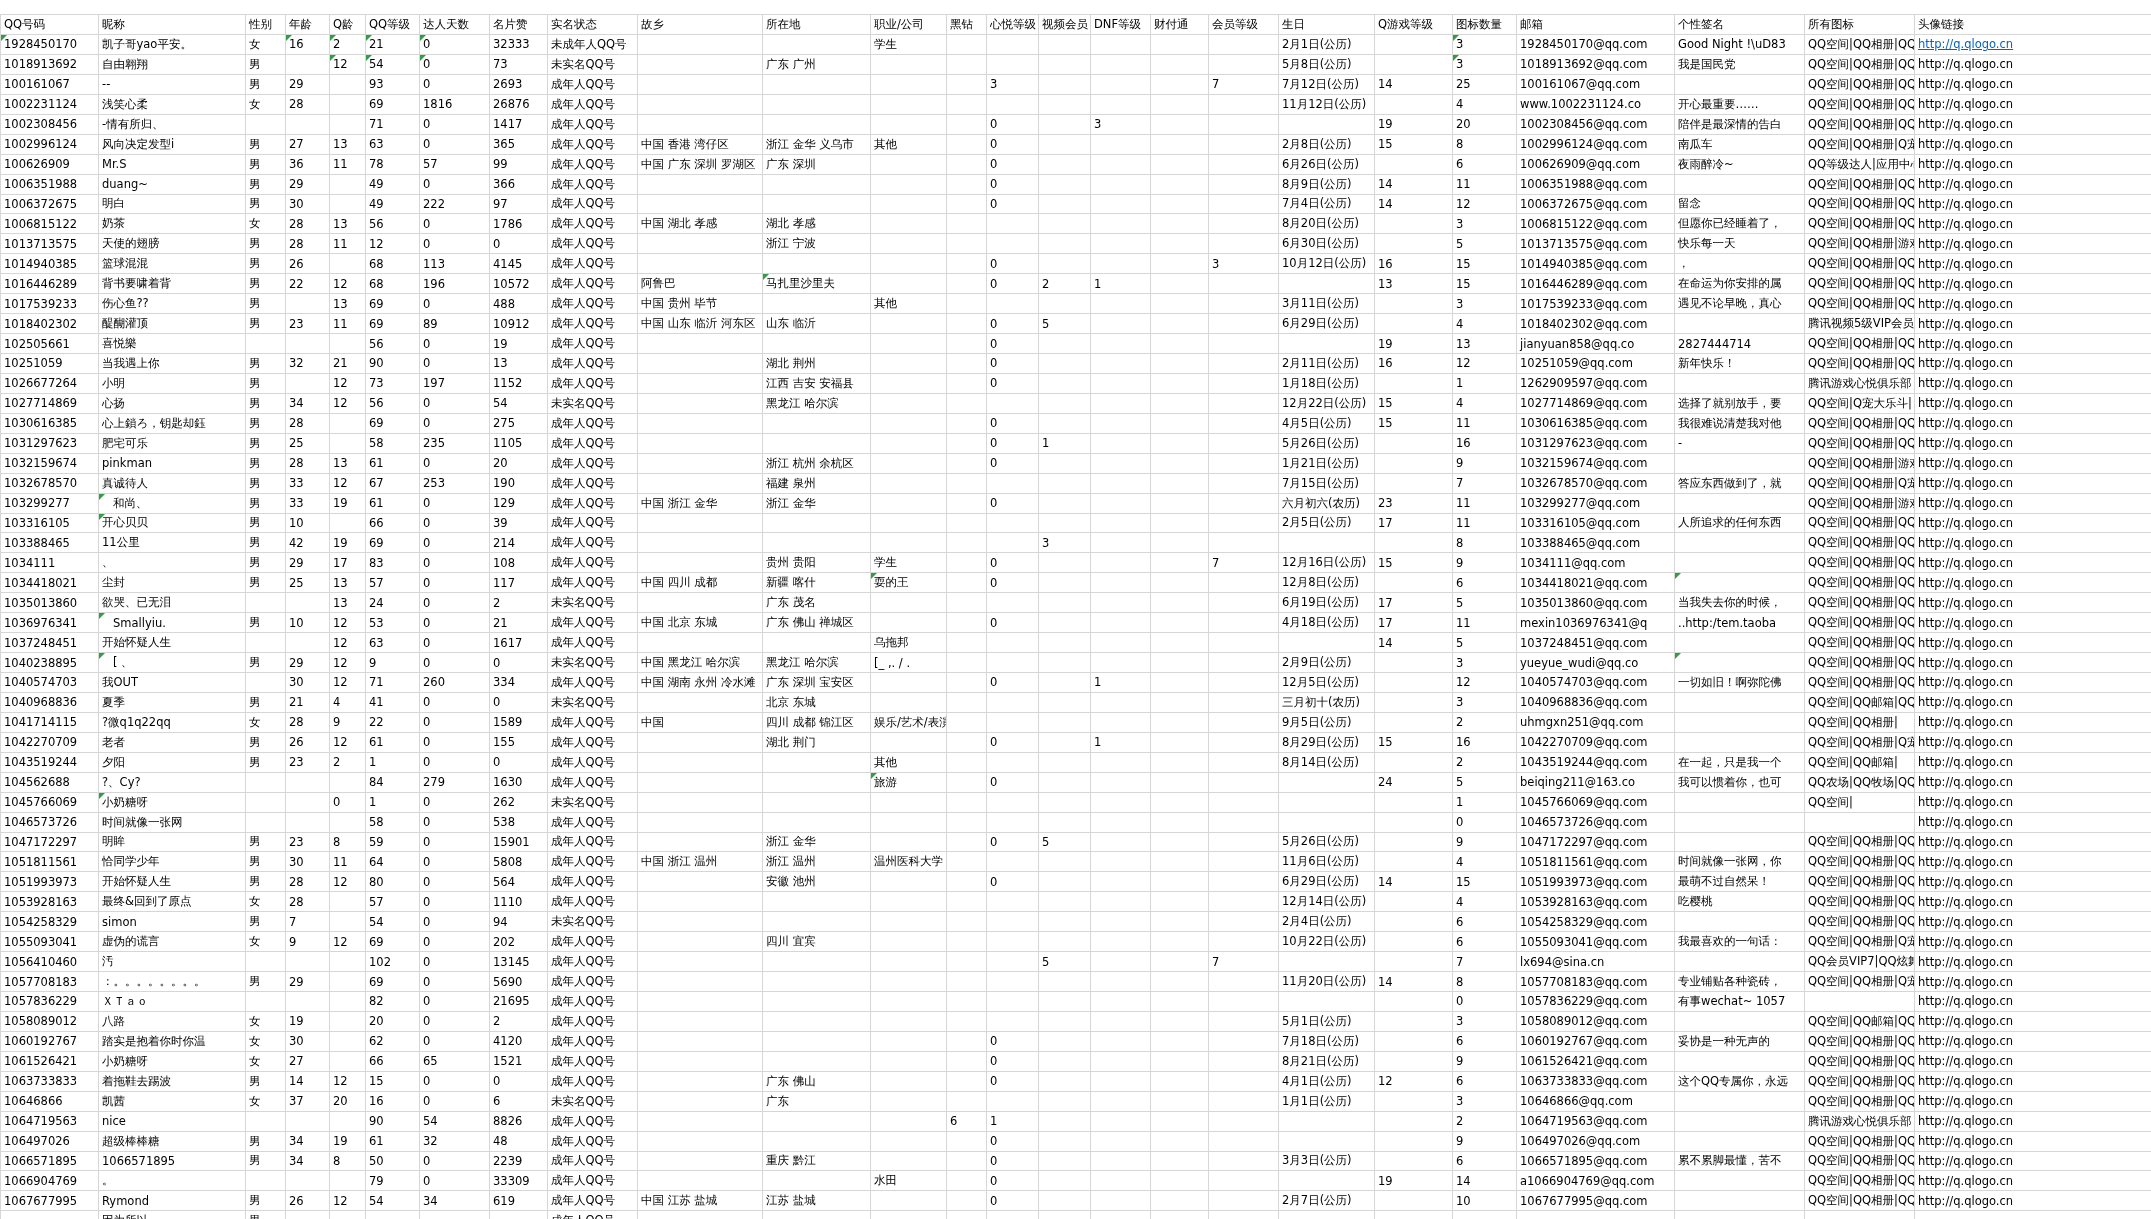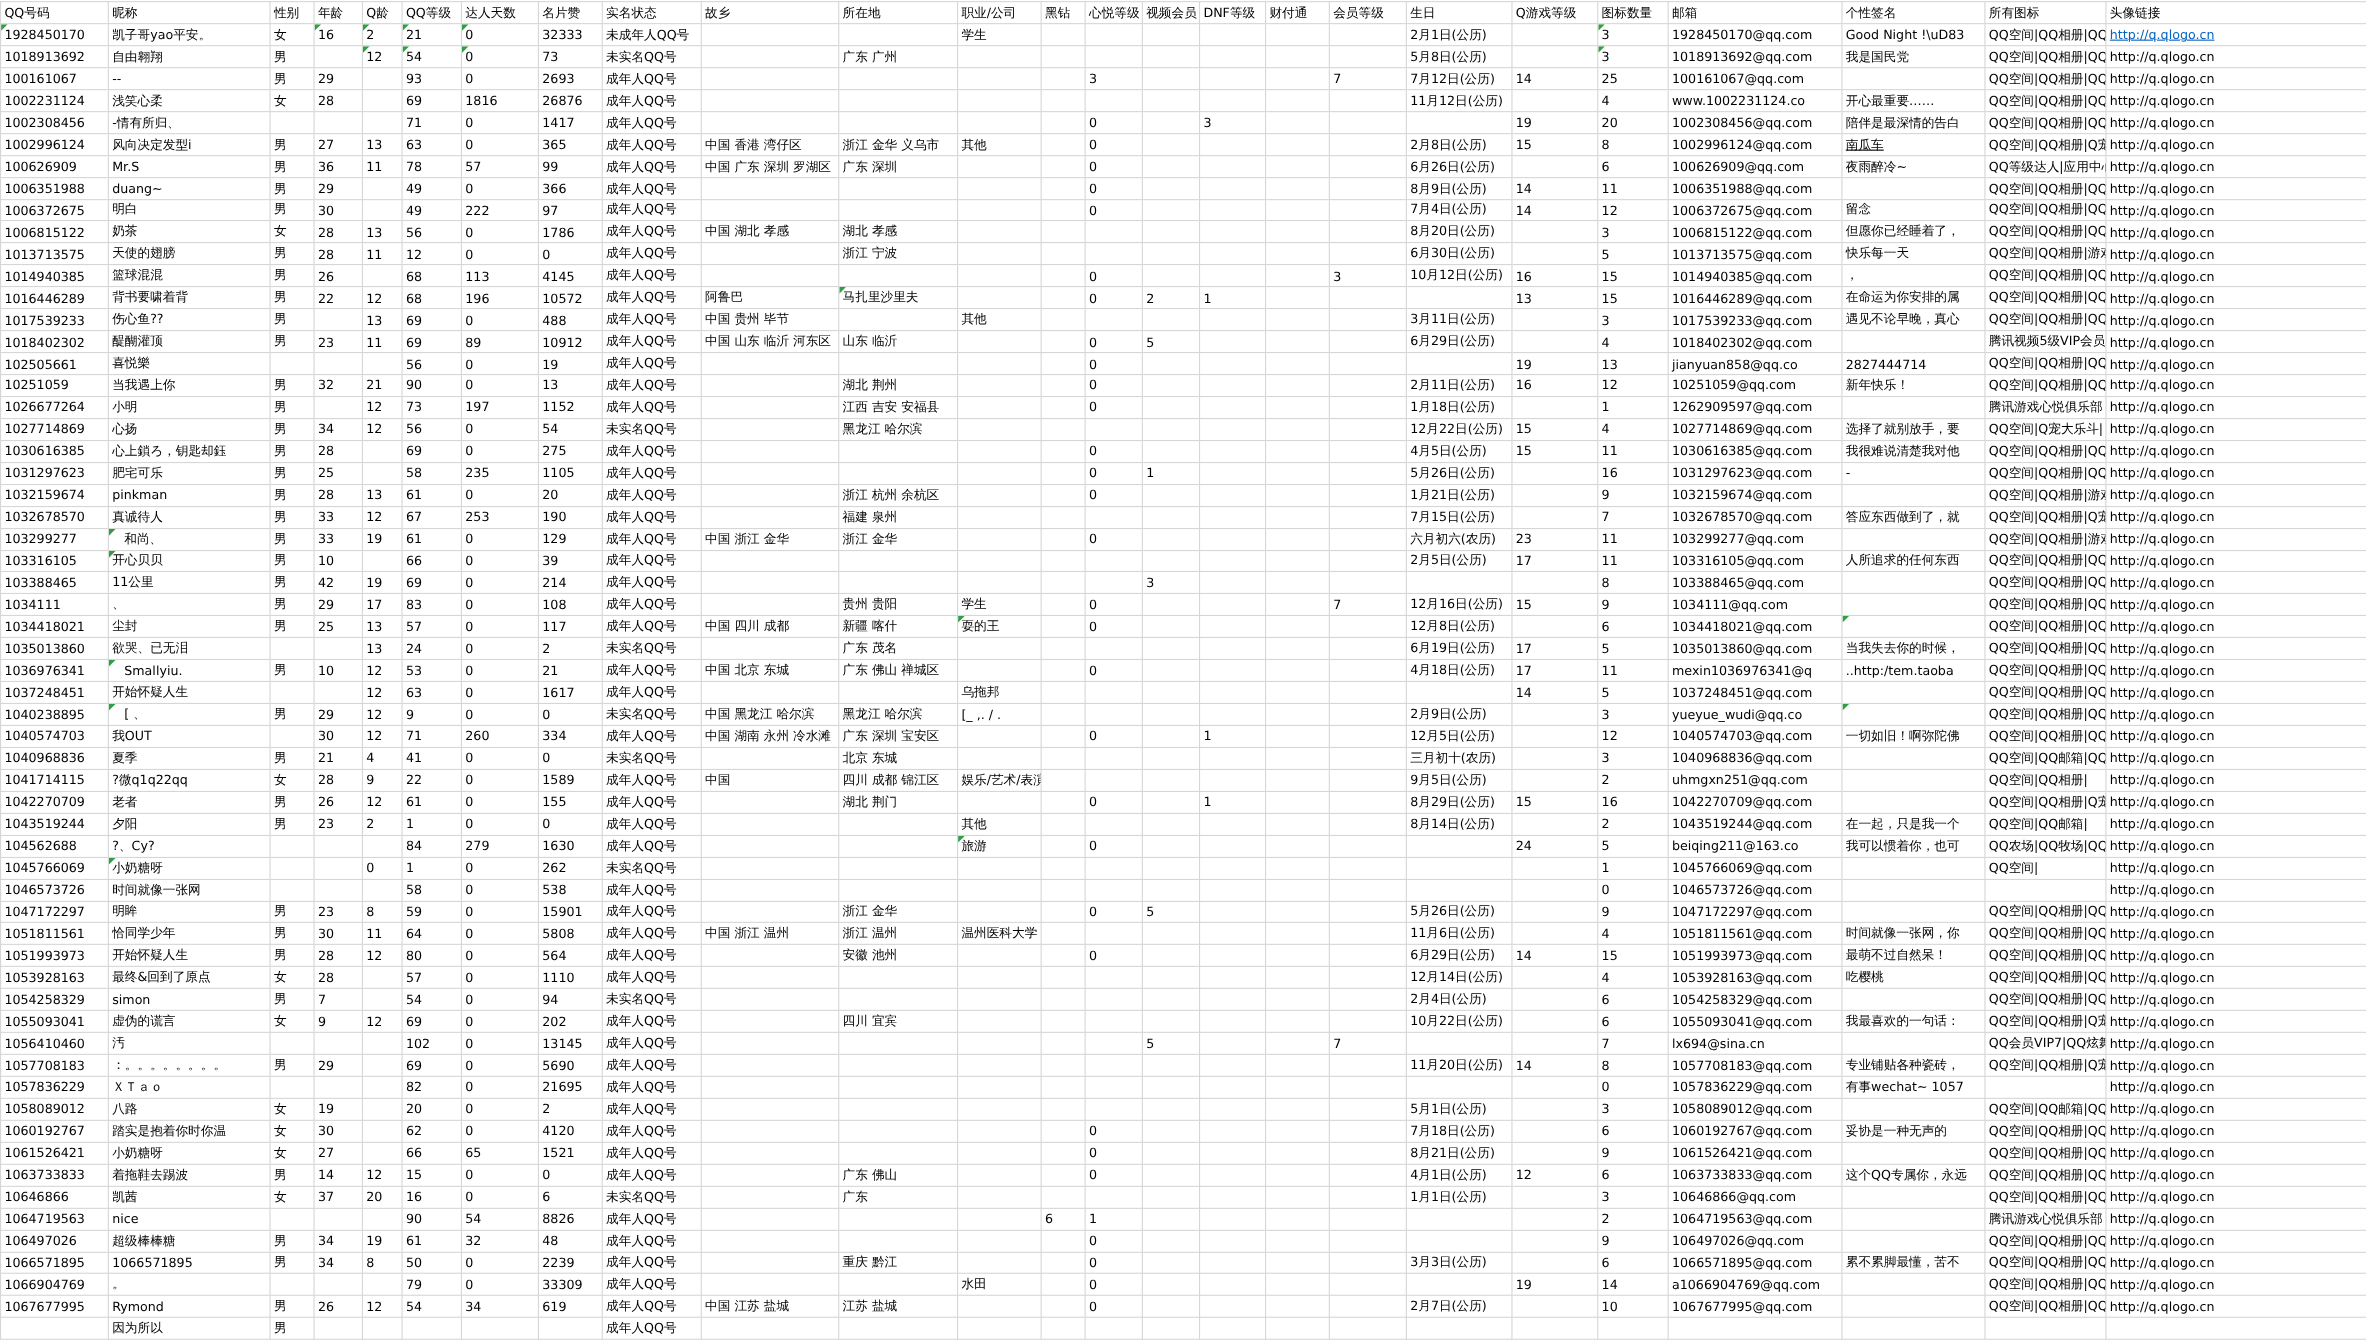--- a/index.html
+++ b/index.html
@@ -3,21 +3,21 @@
 <meta charset="utf-8">
 <style>
   * { box-sizing: border-box; margin: 0; padding: 0; }
   html,body { background:#ffffff; }
   body { font-family: "DejaVu Sans", sans-serif; }
   #sheet {
     position: relative;
     width: 2151px; height: 1219px;
     overflow: hidden;
     background: var(--bg, #fff);
-    padding-top: 1px;
+    padding-top: 14px;
   }
   table.grid {
     border-collapse: collapse;
     table-layout: fixed;
     width: 2151px;
     font-size: 11.5px;
     color: var(--text, #000);
   }
   table.grid th, table.grid td {
     border: 1px solid var(--grid, #d6d6d6);
@@ -32,21 +32,21 @@
   }
   table.grid thead th { height: 20px; }
   td.gt::before {
     content: "";
     position: absolute;
     top: 0; left: 0;
     width: 0; height: 0;
     border-top: 6px solid var(--green, #2f9e44);
     border-right: 6px solid transparent;
   }
-  td.ra { text-align: right; text-decoration: underline; }
+  td.ra { text-align: right; }
   td.link span {
     color: var(--link, #0563C1);
     text-decoration: underline;
     cursor: pointer;
   }
 </style>
 </head>
 <body>
 
 <div id="sheet">

